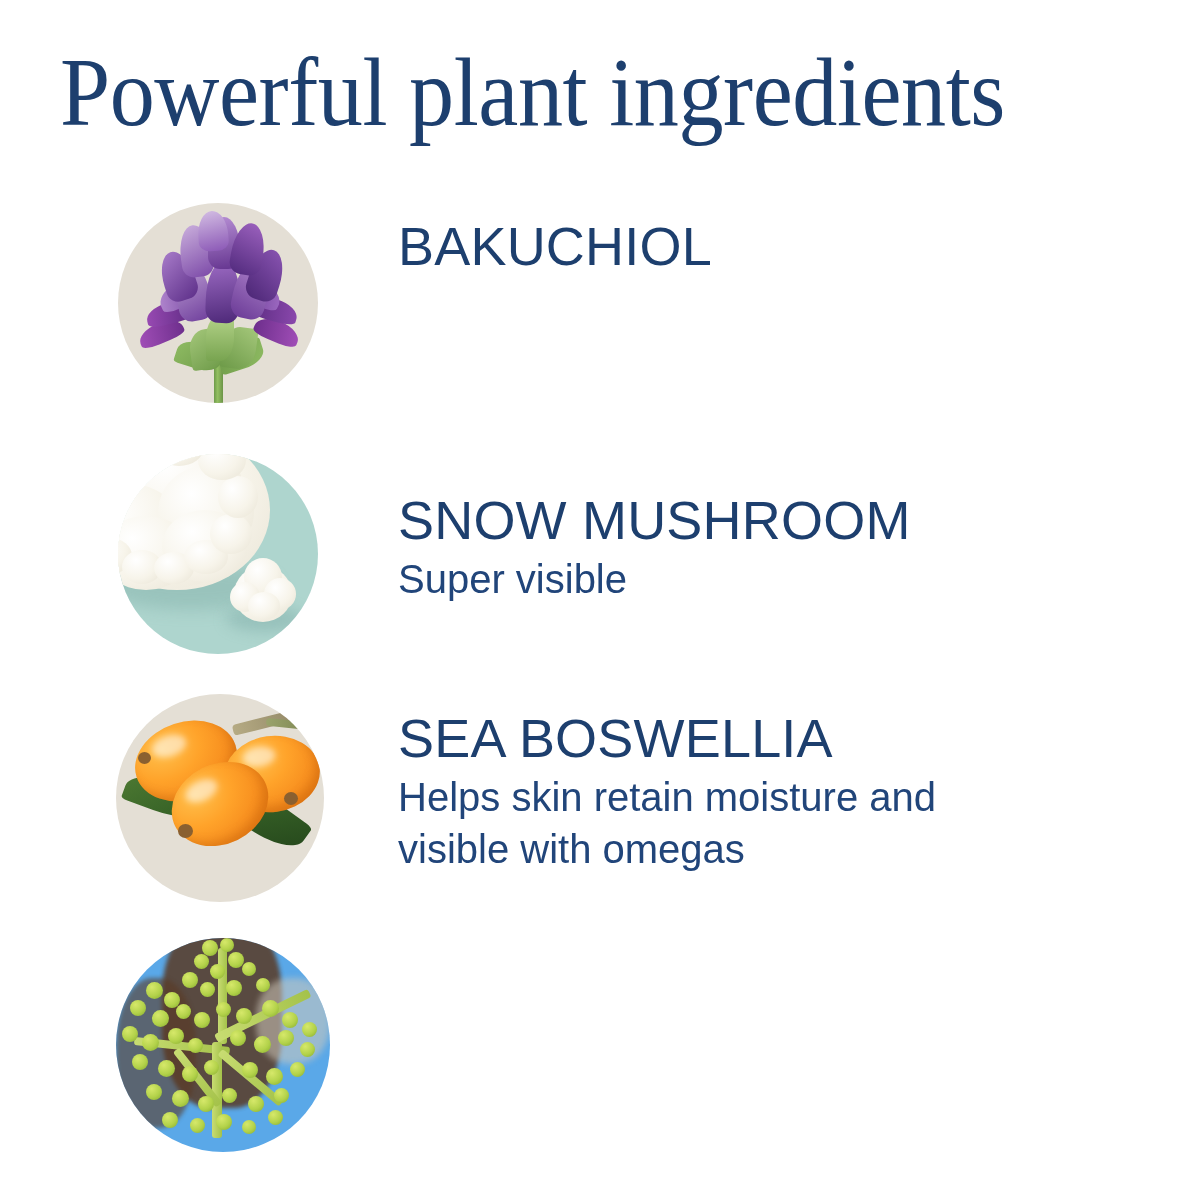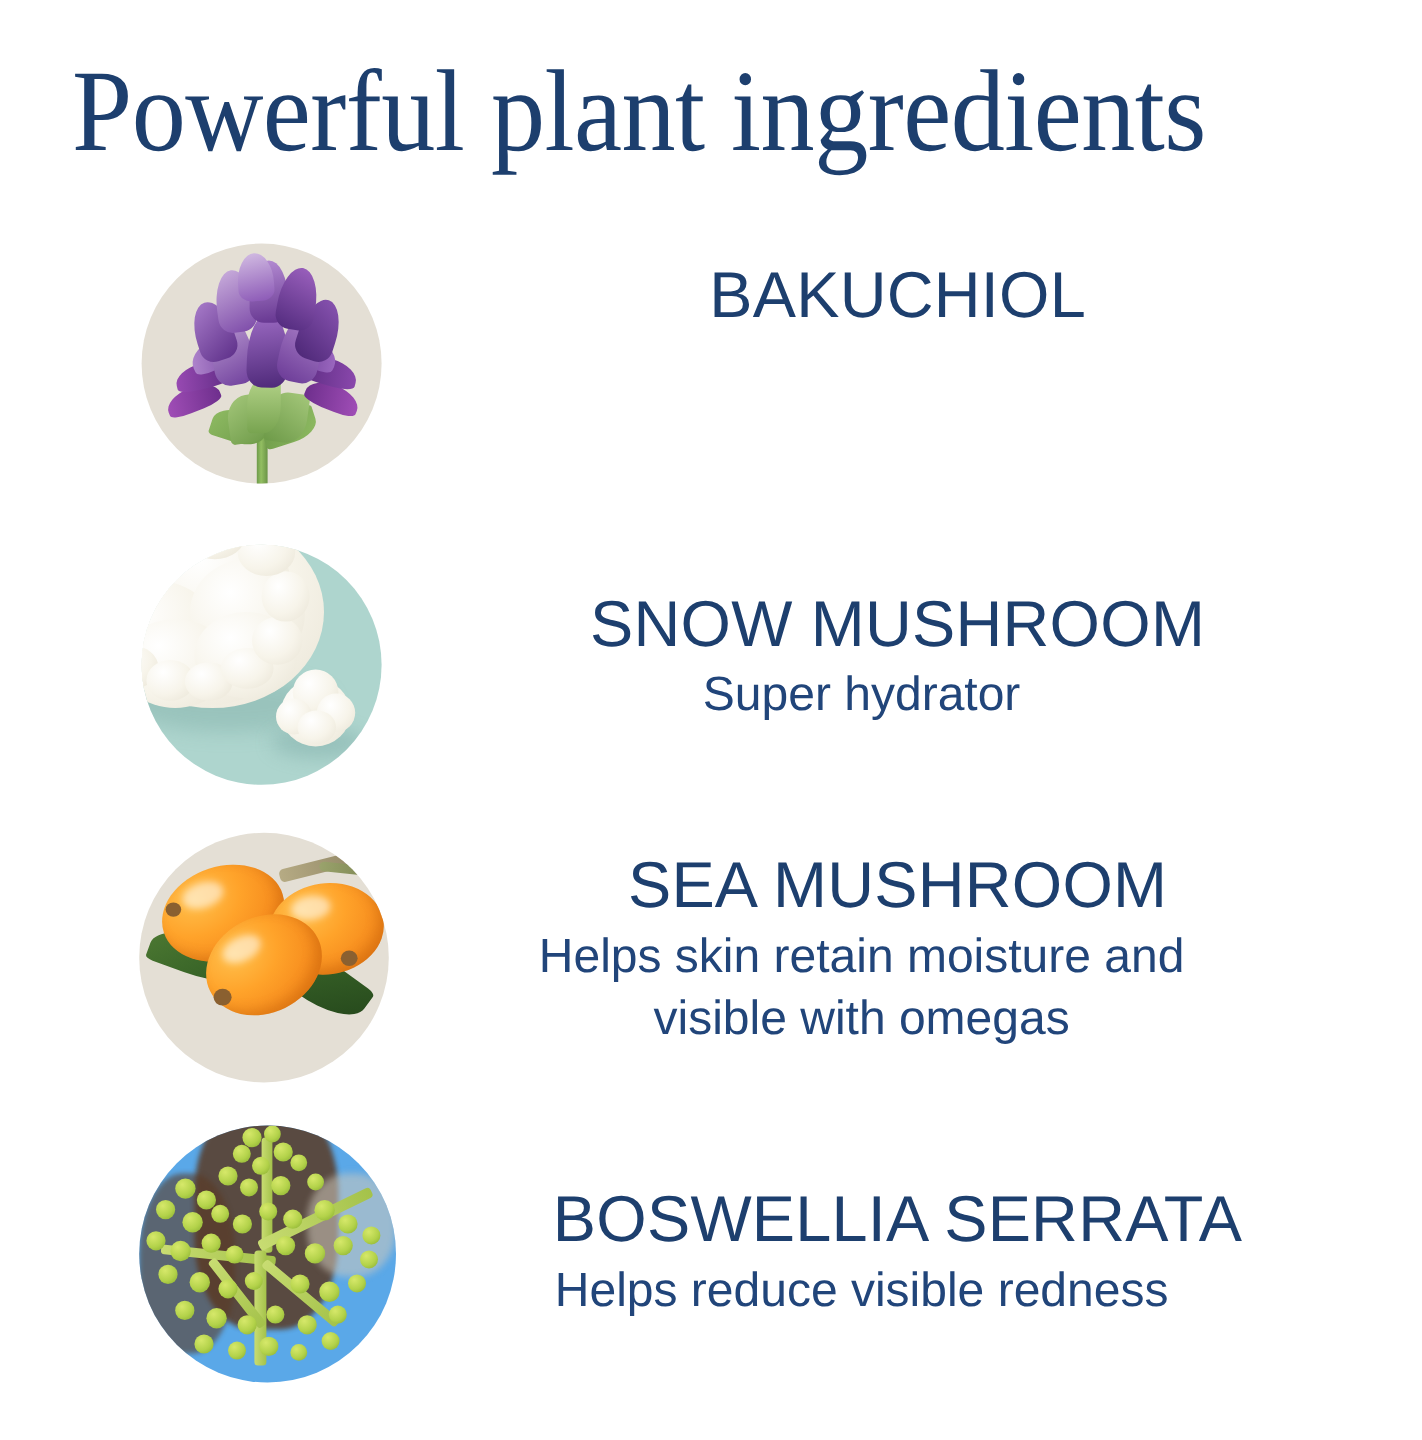--- a/index.html
+++ b/index.html
@@ -26,21 +26,21 @@
     line-height:1.0;
     font-weight:400;
     letter-spacing:-0.5px;
     color:#1d3f6e;
     white-space:nowrap;
     transform:scaleX(0.93);
     transform-origin:left top;
   }
 
   
-  .rows { position:absolute; left:0; top:0; width:1185px; height:1200px;text-align:center; }
+  .rows { position:absolute; left:0; top:0; width:1185px; height:1200px; }
 
   .row {
     position:absolute;
     display:flex;
     align-items:center;
     left:0; width:1185px;
   }
   .row-0 { top:200px; height:206px; }
   .row-1 { top:452px; height:204px; }
   .row-2 { top:692px; height:212px; }
@@ -234,21 +234,21 @@
 
           <div class="mush-lobe" style="left:116px; top:112px; width:58px; height:56px;"></div>
           <div class="mush-lobe" style="left:126px; top:104px; width:38px; height:38px;"></div>
           <div class="mush-lobe" style="left:112px; top:128px; width:30px; height:30px;"></div>
           <div class="mush-lobe" style="left:146px; top:124px; width:32px; height:32px;"></div>
           <div class="mush-lobe" style="left:130px; top:138px; width:32px; height:28px;"></div>
         </div>
       </div>
       <div class="texts">
         <div class="ing-name">SNOW MUSHROOM</div>
-        <div class="ing-desc">Super hydrator</div>
+        <div class="ing-desc">Super visible</div>
       </div>
     </div>
 
     <div class="row row-2">
       <div class="thumb-wrap">
         <div class="thumb bg-beige">
 
           <div class="twig" style="left:116px; top:22px; width:74px; height:11px; transform:rotate(-14deg);"></div>
           <div class="twig" style="left:150px; top:26px; width:44px; height:8px; transform:rotate(6deg); background:linear-gradient(90deg,#9aa36c,#7d8652);"></div>
 
@@ -259,21 +259,21 @@
           <div class="berry" style="left:18px;  top:28px;  width:104px; height:78px; transform:rotate(-18deg);"></div>
           <div class="berry" style="left:108px; top:42px;  width:96px;  height:76px; transform:rotate(-8deg);"></div>
           <div class="berry" style="left:54px;  top:70px;  width:100px; height:80px; transform:rotate(-26deg);"></div>
 
           <div style="position:absolute; left:22px; top:58px; width:13px; height:12px; border-radius:50%; background:#8a6030;"></div>
           <div style="position:absolute; left:168px; top:98px; width:14px; height:13px; border-radius:50%; background:#8a6030;"></div>
           <div style="position:absolute; left:62px; top:130px; width:15px; height:14px; border-radius:50%; background:#8a6030;"></div>
         </div>
       </div>
       <div class="texts">
-        <div class="ing-name">SEA MUSHROOM</div>
+        <div class="ing-name">SEA BOSWELLIA</div>
         <div class="ing-desc">Helps skin retain moisture and visible with omegas</div>
       </div>
     </div>
 
     <div class="row row-3">
       <div class="thumb-wrap">
         <div class="thumb bg-sky">
 
           <div class="darkblotch" style="left:46px; top:-20px; width:120px; height:190px; border-radius:40%;"></div>
           <div class="darkblotch" style="left:0px; top:40px; width:80px; height:150px; border-radius:45%; opacity:.6;"></div>
@@ -328,20 +328,16 @@
           <div class="bud" style="left:106px; top:150px; width:15px; height:15px;"></div>
           <div class="bud" style="left:132px; top:158px; width:16px; height:16px;"></div>
           <div class="bud" style="left:158px; top:150px; width:15px; height:15px;"></div>
           <div class="bud" style="left:46px;  top:174px; width:16px; height:16px;"></div>
           <div class="bud" style="left:74px;  top:180px; width:15px; height:15px;"></div>
           <div class="bud" style="left:100px; top:176px; width:16px; height:16px;"></div>
           <div class="bud" style="left:126px; top:182px; width:14px; height:14px;"></div>
           <div class="bud" style="left:152px; top:172px; width:15px; height:15px;"></div>
         </div>
       </div>
-      <div class="texts">
-        <div class="ing-name">BOSWELLIA SERRATA</div>
-        <div class="ing-desc">Helps reduce visible redness</div>
-      </div>
     </div>
 
   </div>
 </div>
 
 </body></html>

